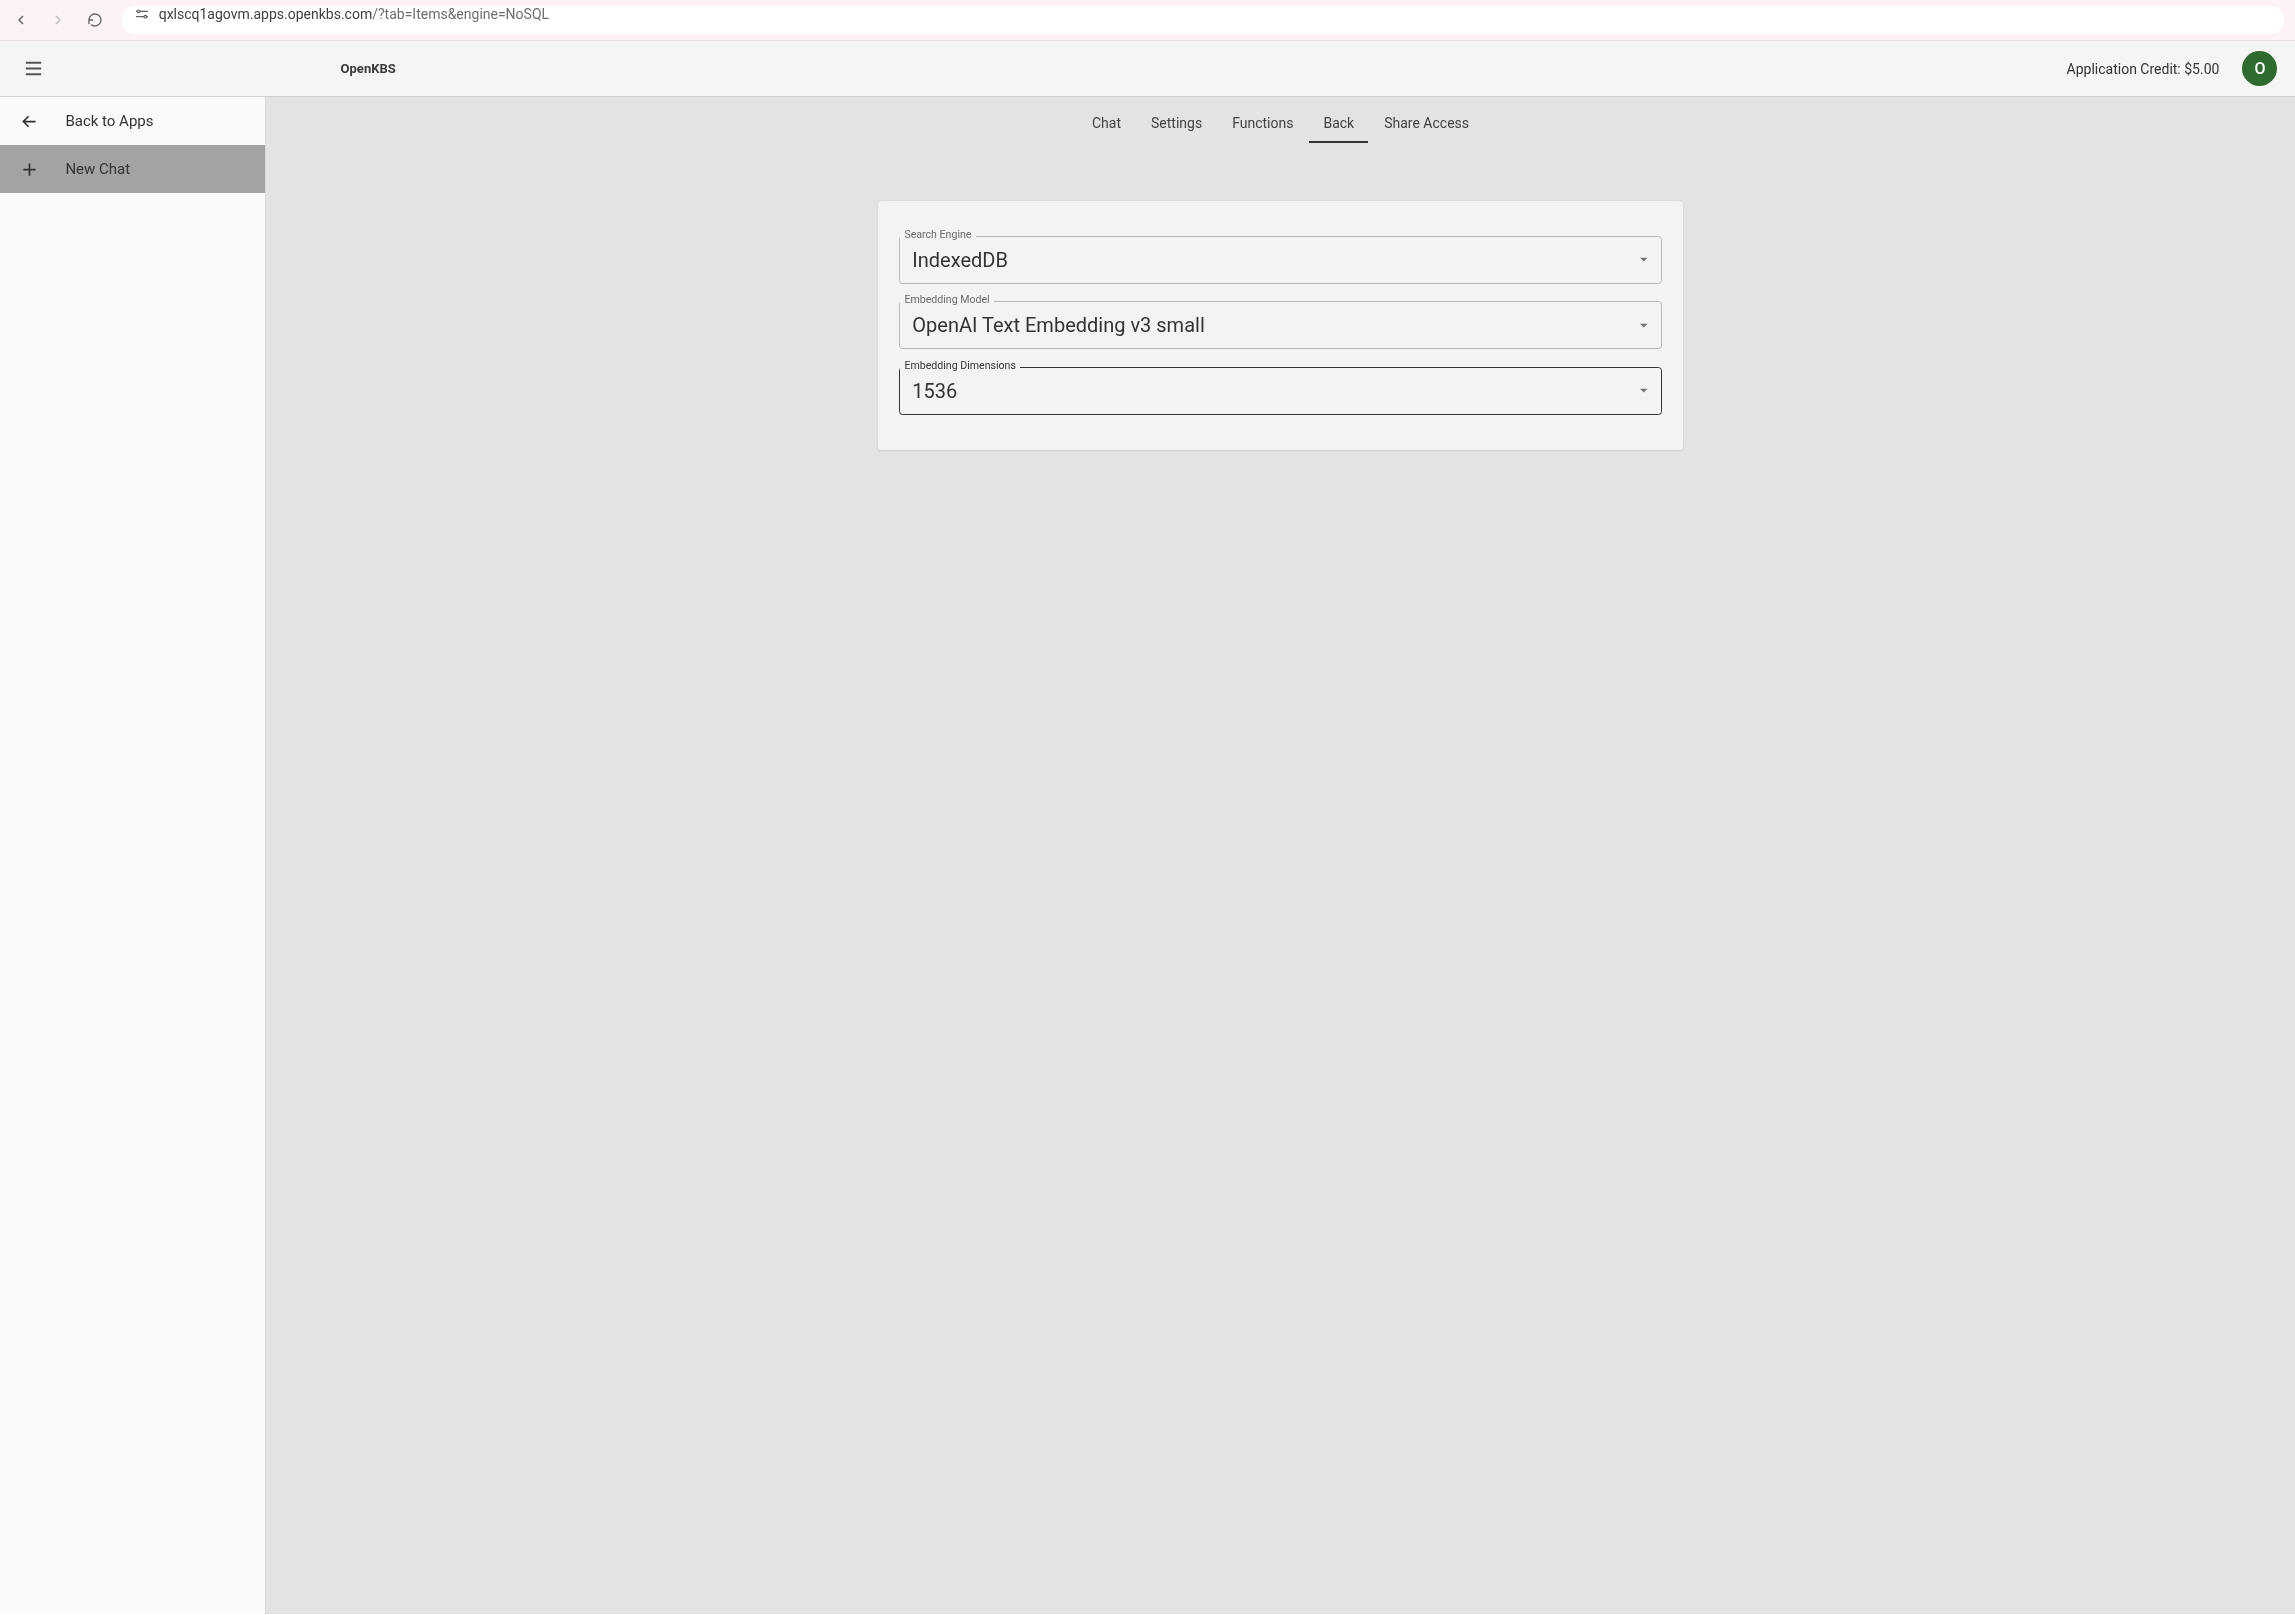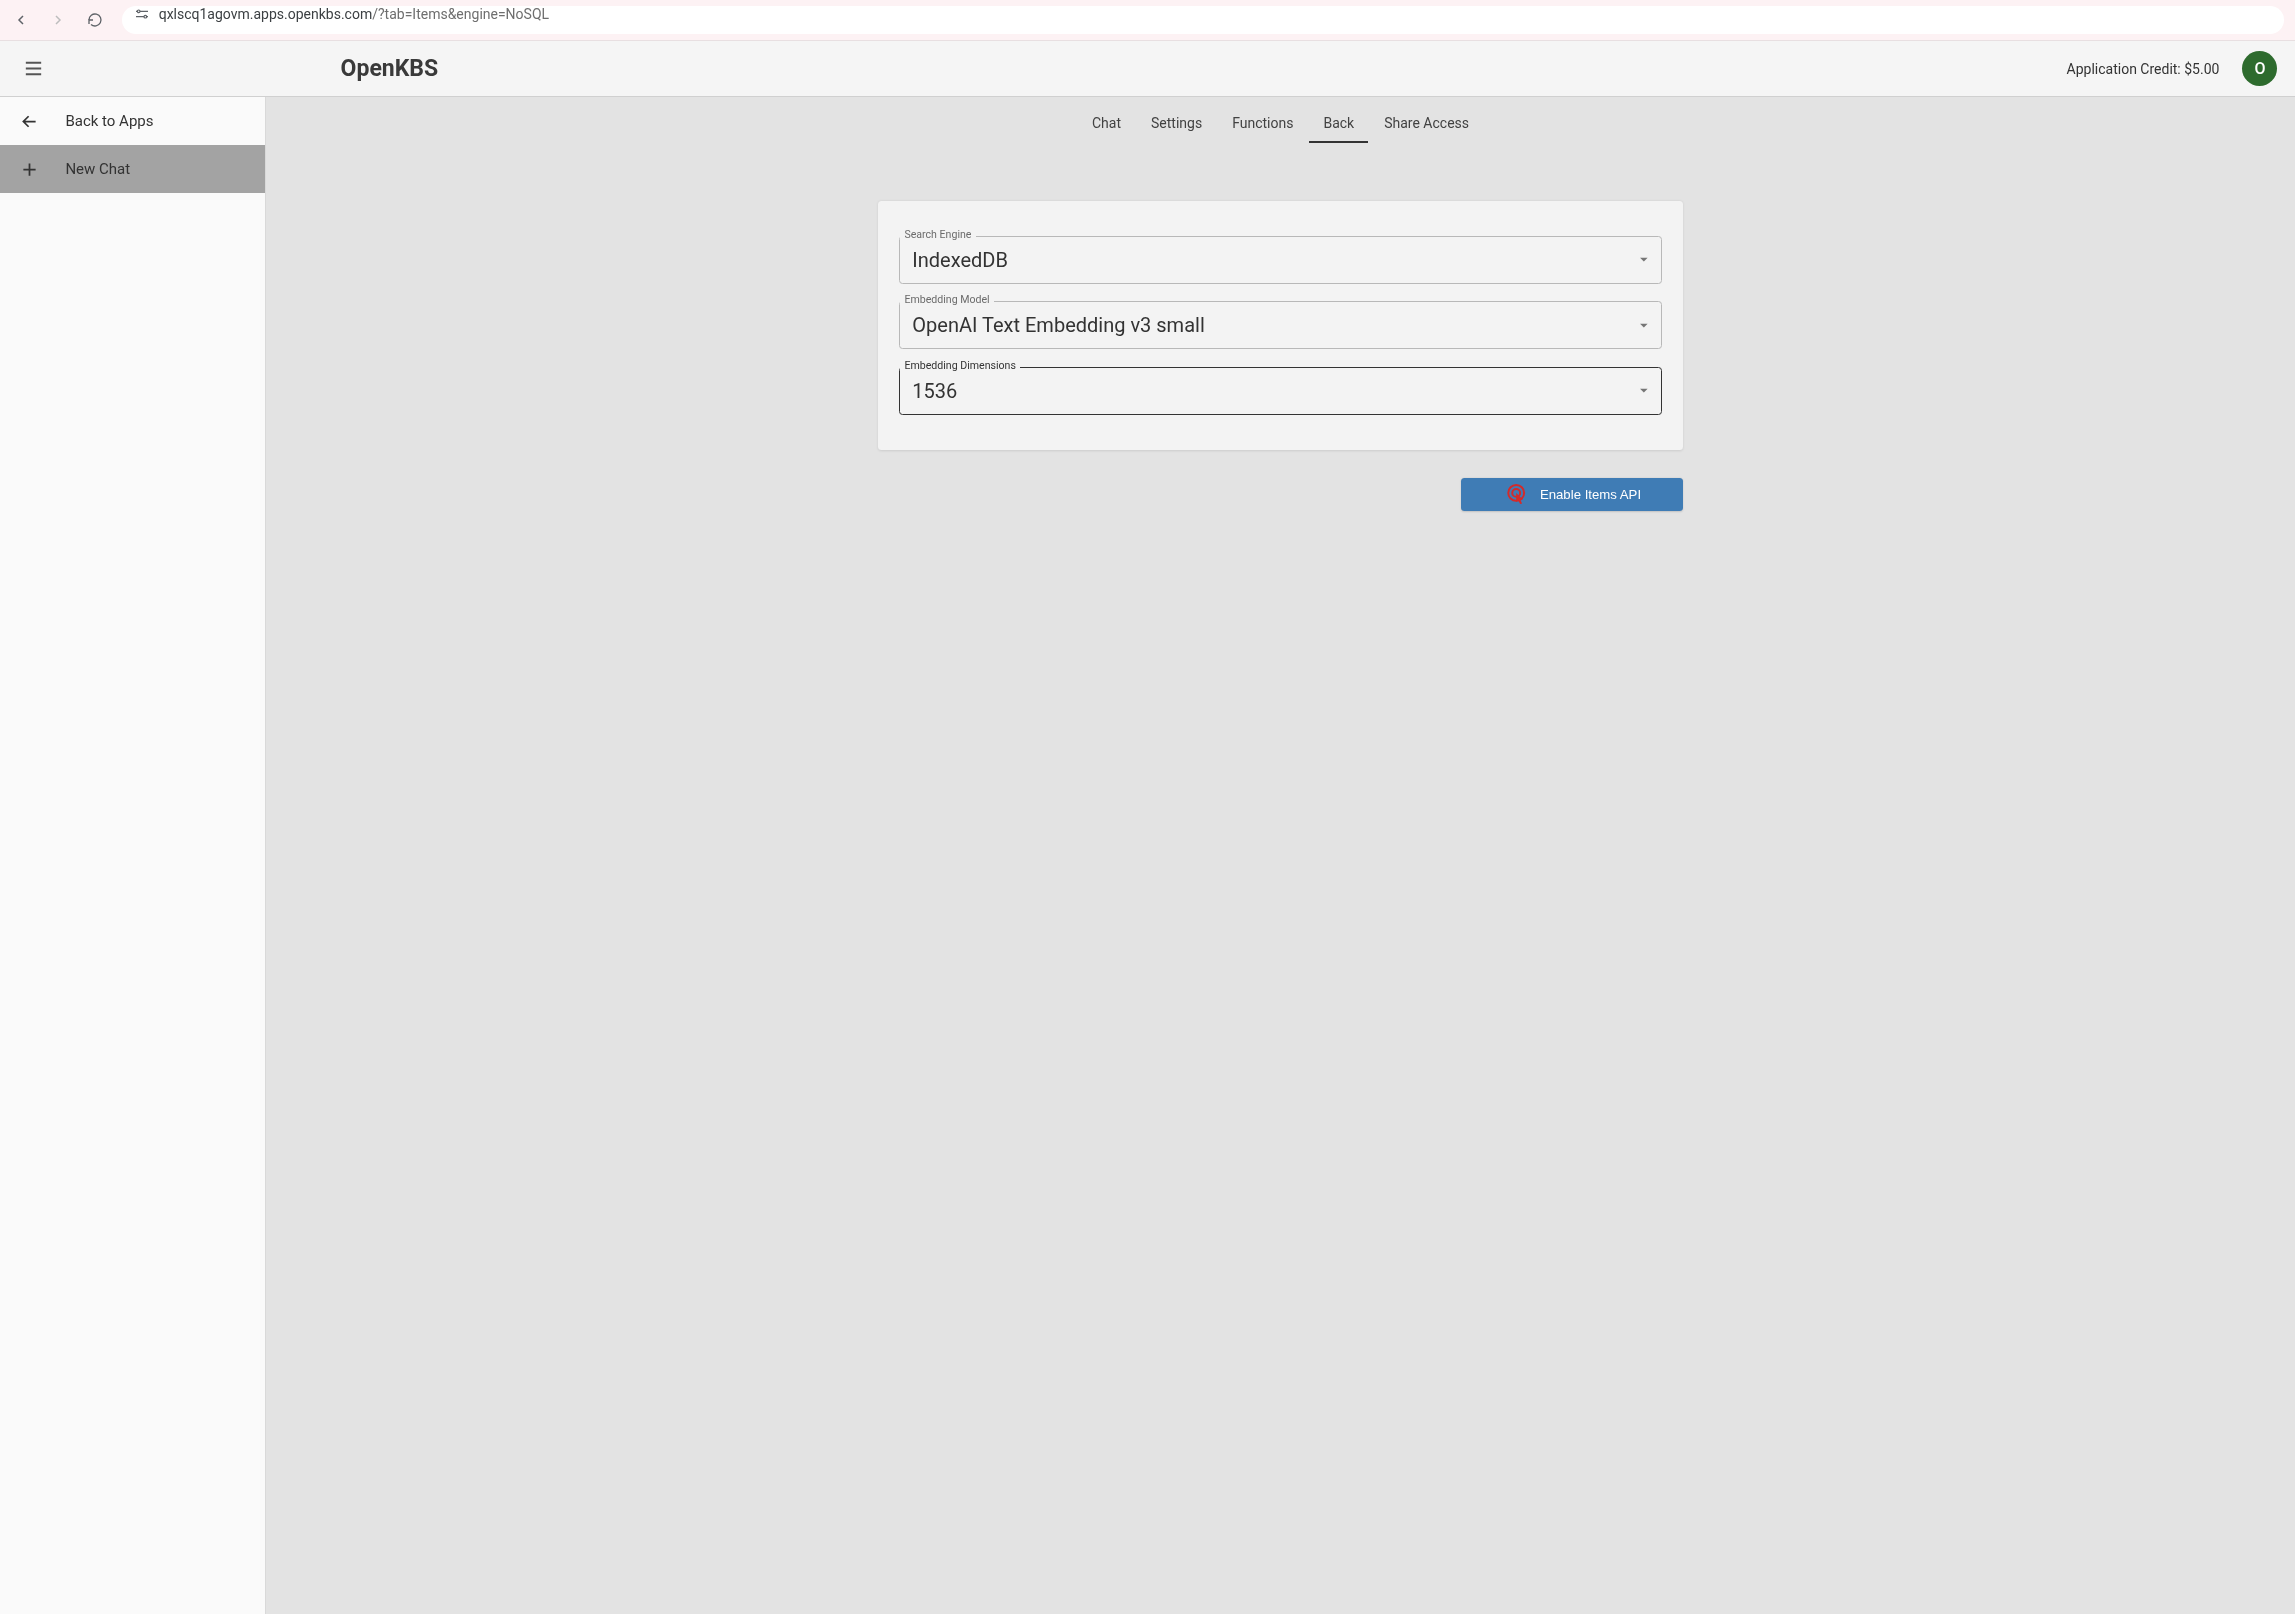--- a/index.html
+++ b/index.html
@@ -10,21 +10,21 @@
 .nav-btn { width: 21px; height: 21px; display: flex; align-items: center; justify-content: center; color: #5f6368; cursor: pointer; }
 .nav-btn.disabled { color: #bdbdbd; }
 .addr-wrap { flex: 1; height: 28px; background: #fff; border-radius: 14px; display: flex; padding: 0 12.3px; gap: 8.8px; color: #3c4043; font-size: 14px; }
 .addr-icon { width: 16px; color: #5f6368; }
 .addr-text { white-space: nowrap; overflow: hidden; }
 .addr-text .dim { color: #6e6e6e; }
 
 
 .app-header { height: 56px; background: #f5f5f5; border-bottom: 0.9px solid #d0d0d0; display: flex; align-items: center; padding: 0 17.6px; }
 .menu-btn { width: 32px; height: 32px; display: flex; align-items: center; justify-content: center; color: #555; cursor: pointer; }
-.app-title { font-size: 23px; font-weight: 700; color: #3a3a3a; text-align: left; flex: 0 0 auto; margin-left: 291px; }
+.app-title { font-size: 13px; font-weight: 700; color: #3a3a3a; text-align: left; flex: 0 0 auto; margin-left: 291px; }
 .header-right { margin-left: auto; display: flex; align-items: center; gap: 23px; }
 .credit { font-size: 14px; color: #333; }
 .avatar { width: 35px; height: 35px; border-radius: 50%; background: #2e6b2e; color: #fff; display: flex; align-items: center; justify-content: center; font-size: 16px; font-weight: 500; }
 
 
 .main { display: flex; height: calc(100vh - 98px); }
 .sidebar { width: 266px; background: #fafafa; border-right: 0.9px solid #d9d9d9; }
 .side-item { height: 48px; display: flex; align-items: center; gap: 25px; padding: 0 19.4px; font-size: 15px; color: #333; cursor: pointer; }
 .side-item.active { background: #a3a3a3; }
 .side-icon { width: 21px; color: #333; }
@@ -159,27 +159,15 @@
           <span class="field-value">1536</span>
           <span class="caret">
             <svg width="9.7" height="5.3" viewBox="0 0 12 7" fill="currentColor">
                 <path d="M1 1l5 5 5-5z"></path>
               </svg>
           </span>
         </div>
       </div>
     </div>
 
-    <div class="enable-wrap">
-      <button class="enable-btn">
-        <span class="cursor-icon">
-          <svg width="26.4" height="26.4" viewBox="0 0 40 40">
-            <circle cx="20" cy="18" r="12" fill="none" stroke="#d42a2a" stroke-width="3"></circle>
-            <circle cx="20" cy="18" r="6" fill="none" stroke="#d42a2a" stroke-width="3"></circle>
-            <path d="M20 18 L30 28 L26 28 L29 34 L26 35 L23 29 L20 32 Z" fill="#d42a2a"></path>
-          </svg>
-        </span>
-        <span>Enable Items API</span>
-      </button>
-    </div>
   </div>
 </div>
 
 
 </body></html>

